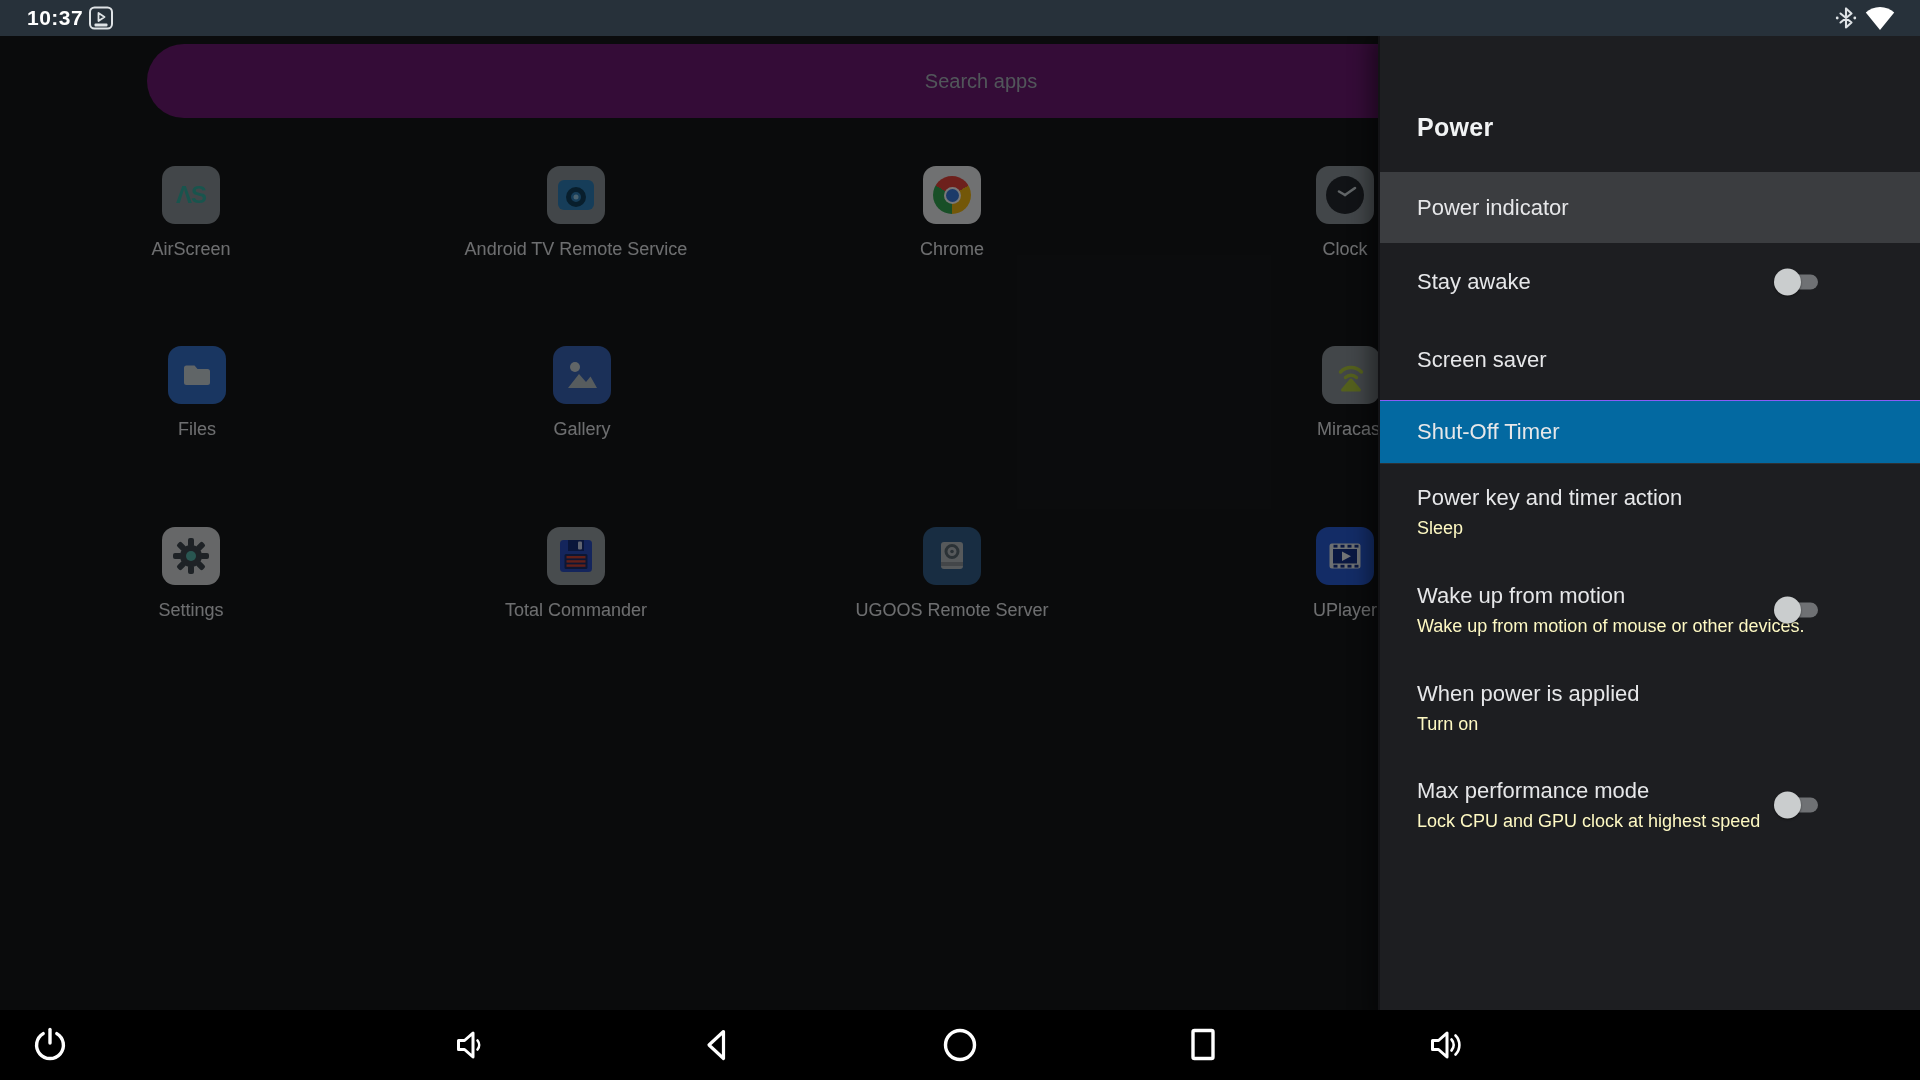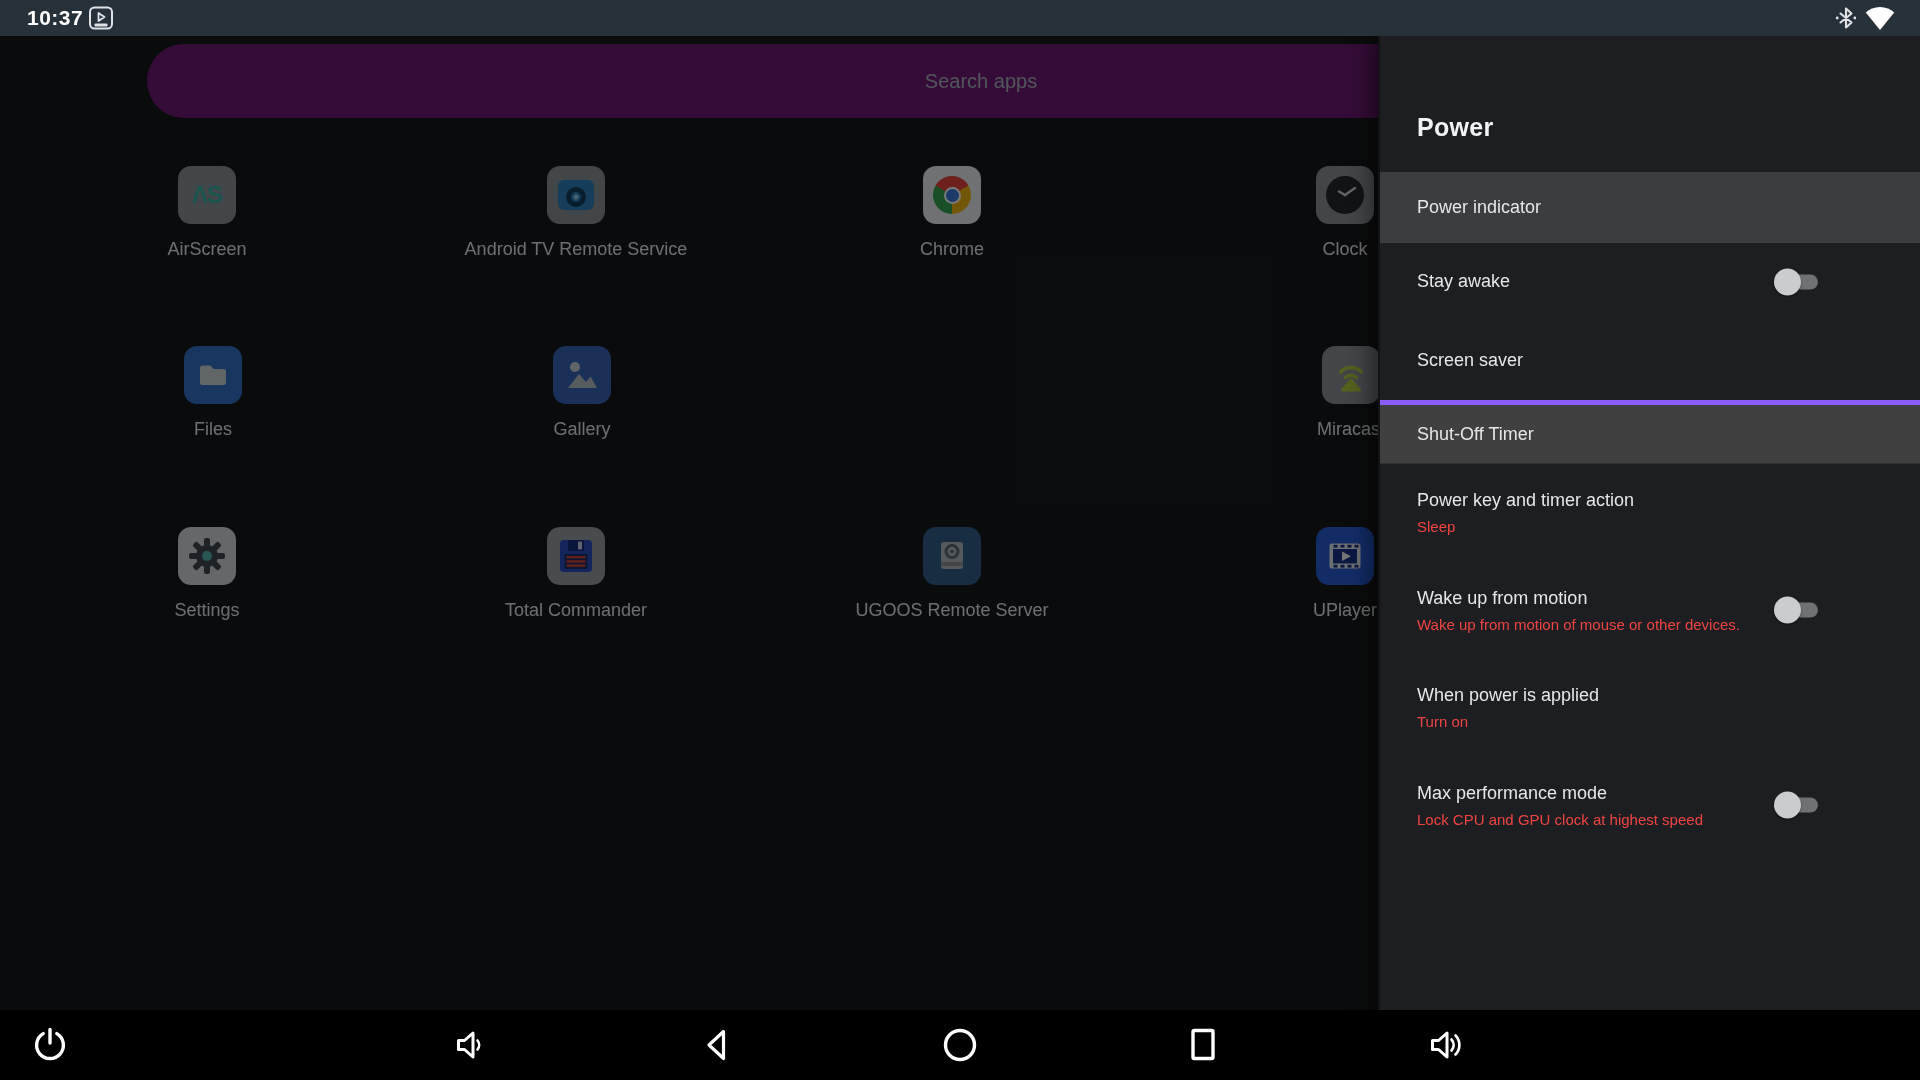--- a/index.html
+++ b/index.html
@@ -19,21 +19,21 @@
   
   .launcher{position:absolute;left:0;right:0;top:36px;bottom:70px;background:#17191b;z-index:1;}
   .search-bar{position:absolute;left:147px;top:8px;width:1668px;height:74px;border-radius:37px;
     background:#701a75;display:flex;align-items:center;justify-content:center;}
   .search-bar .ph{color:#adb8c0;font-size:20px;}
   .cell{position:absolute;width:384px;text-align:center;}
   .cell .label{margin-top:15px;font-size:18px;color:#e8eaed;white-space:nowrap;}
   .tile{width:58px;height:58px;border-radius:13px;margin:0 auto;position:relative;
     display:flex;align-items:center;justify-content:center;}
   .row-a{top:130px;} .row-b{top:310px;margin-left:6px;} .row-c{top:491px;}
-  .col-1{left:-1px;padding-left:16px;} .col-2{left:384px;} .col-3{left:760px;} .col-4{left:1153px;}
+  .col-1{left:-1px;} .col-2{left:384px;} .col-3{left:760px;} .col-4{left:1153px;}
 
   .t-gray{background:#8d959b;} .t-lgray{background:#d9dcde;} .t-mgray{background:#9aa1a7;}
   .t-chrome{background:#eef0f2;} .t-files{background:#3673cf;} .t-gallery{background:#3b66bb;}
   .t-ugoos{background:#34618c;} .t-uplayer{background:#2a5ed8;}
 
   .as-text{color:#35b3a5;font-size:24px;font-weight:bold;letter-spacing:-1px;}
   .atv-inner{width:36px;height:30px;border-radius:6px;background:#2f83bd;position:relative;}
   .atv-inner .ring{position:absolute;left:50%;top:55%;transform:translate(-50%,-50%);
      width:10px;height:10px;border-radius:50%;border:5px solid #12405e;}
   .atv-inner .dot{position:absolute;left:50%;top:55%;transform:translate(-50%,-50%);
@@ -48,26 +48,26 @@
 
   
   .scrim{position:absolute;left:0;right:0;top:36px;bottom:70px;background:rgba(0,0,0,0.53);z-index:10;}
 
   
   .panel{position:absolute;top:36px;right:0;width:540px;bottom:58px;background:#1d1e21;z-index:20;
     border-left:2px solid #131316;box-shadow:-8px 0 20px rgba(0,0,0,.45);}
   .p-header{height:136px;display:flex;align-items:flex-end;padding:0 0 30px 37px;box-sizing:border-box;}
   .p-title{color:#f1f3f4;font-size:25px;font-weight:bold;letter-spacing:.3px;}
   .p-row{position:relative;padding-left:37px;display:flex;flex-direction:column;justify-content:center;box-sizing:border-box;}
-  .p-row .lab{font-size:18px;color:#e6e7e9;}
-  .p-row .sub{font-size:15px;color:#ef4444;margin-top:7px;}
+  .p-row .lab{font-size:22px;color:#e6e7e9;}
+  .p-row .sub{font-size:18px;color:#fef9c3;margin-top:7px;}
   .r-h71{height:71px;} .r-h77{height:77px;} .r-h80{height:80px;} .r-h64{height:64px;}
   .r-h96{height:96px;} .r-h100{height:100px;} .r-h95{height:95px;}
   .hl{background:#3b3d40;}
-  .sect{background:#404040;border-top:5px solid #8b5cf6;border-bottom:1px solid #2f3134;}
+  .sect{background:#0369a1;border-top:1px solid #8b5cf6;border-bottom:1px solid #2f3134;}
   .toggle{position:absolute;right:102px;top:50%;transform:translateY(-50%);width:44px;height:27px;}
   .toggle .track{position:absolute;left:2px;top:6px;width:42px;height:15px;border-radius:8px;background:#6f7174;}
   .toggle .thumb{position:absolute;left:0;top:0;width:27px;height:27px;border-radius:50%;
     background:#cacdce;box-shadow:0 1px 2px rgba(0,0,0,.5);}
 
   
   .nav-bar{position:absolute;left:0;right:0;bottom:0;height:70px;background:#000;z-index:40;}
   .nav-ic{position:absolute;top:50%;transform:translate(-50%,-50%);width:40px;height:40px;}
   .n1{left:50px;} .n2{left:471px;} .n3{left:718px;} .n4{left:960px;} .n5{left:1203px;} .n6{left:1447px;}
   svg{display:block;}

